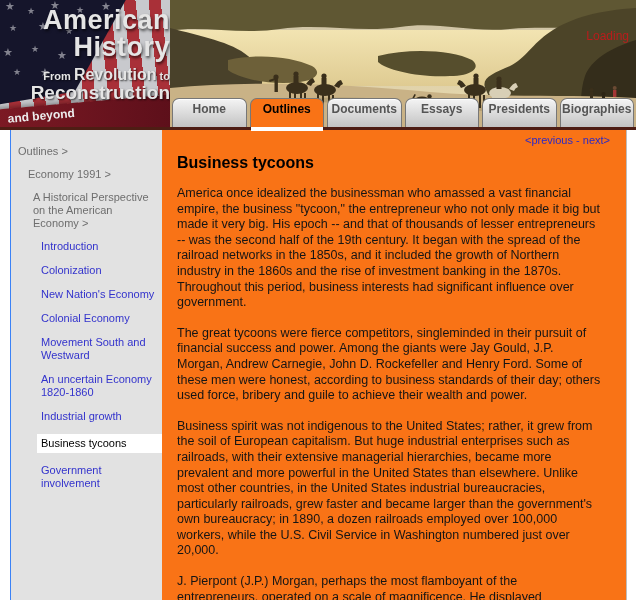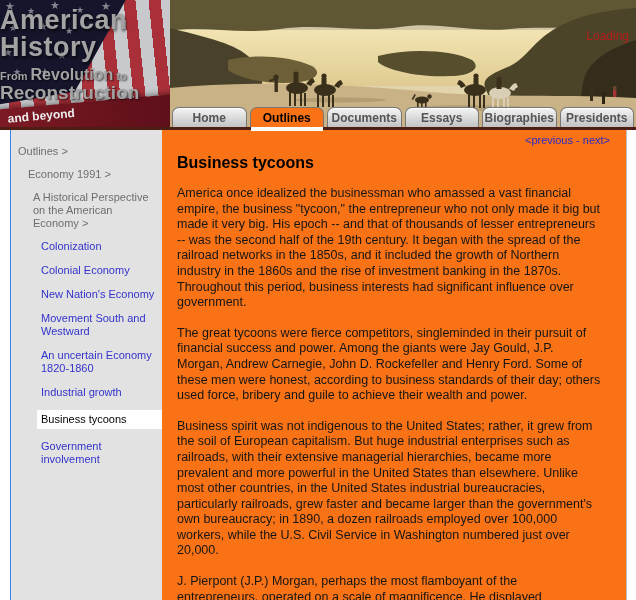--- a/index.html
+++ b/index.html
@@ -17,39 +17,39 @@
            transform:rotate(-16deg);}
   .canton{position:absolute;inset:0;background:#15152b;
           clip-path:polygon(0 0,74% 0,44% 72%,0 82%);}
   .star{position:absolute;color:#83838f;font-size:11px;line-height:1;}
   .star::before{content:"★";}
   .s0{left:5px;top:1px}.s1{left:27px;top:7px;font-size:9px}.s2{left:50px;top:0px}
   .s3{left:76px;top:6px;font-size:9px}.s4{left:101px;top:1px}.s5{left:9px;top:24px;font-size:9px}
   .s6{left:38px;top:21px}.s7{left:65px;top:27px;font-size:9px}.s8{left:3px;top:47px}
   .s9{left:31px;top:45px;font-size:9px}.s10{left:57px;top:50px}.s11{left:13px;top:68px;font-size:9px}
   .s12{left:40px;top:67px}
-  .logo-text{position:absolute;inset:0;z-index:3;color:#a3a3a3;text-align:left;}
+  .logo-text{position:absolute;inset:0;z-index:3;color:#e5e5e5;text-align:right;padding-left:16px;}
   .lt1{font-size:27px;font-weight:bold;line-height:27px;margin-top:7px;letter-spacing:.5px;
        text-shadow:1px 2px 3px rgba(0,0,0,.65);}
   .lt2{font-size:27px;font-weight:bold;line-height:27px;letter-spacing:.5px;
        text-shadow:1px 2px 3px rgba(0,0,0,.65);}
   .lt3{margin-top:5px;font-size:11px;font-weight:bold;text-shadow:1px 1px 2px rgba(0,0,0,.7);}
   .lt3 .big{font-size:16px;}
   .lt4{font-size:19px;font-weight:bold;line-height:18px;text-shadow:1px 1px 2px rgba(0,0,0,.7);}
   .band{position:absolute;left:-8px;right:-8px;bottom:-9px;height:34px;background:linear-gradient(to right,#7d1a24,#5c0f1a);
         transform:rotate(-5deg);z-index:2;box-shadow:0 -2px 5px rgba(0,0,0,.35);}
   .band-text{padding:3px 0 0 16px;font-size:12px;font-weight:bold;color:#ececec;text-align:left;}
 
   
   .painting{position:absolute;left:170px;right:0;top:0;height:127px;z-index:1;}
   .painting svg{display:block;width:100%;height:100%;}
   .loading{position:absolute;top:3px;right:7px;font-size:12px;color:#b91c1c;z-index:6;margin-top:26px;}
 
   
-  .tabs{position:absolute;left:172px;right:2px;bottom:3px;height:20px;display:flex;gap:3px;z-index:6;}
+  .tabs{position:absolute;left:172px;right:2px;bottom:3px;height:29px;display:flex;gap:3px;z-index:6;}
   .tab{flex:1;border:1px solid #777;border-bottom:none;border-radius:7px 7px 0 0;
        background:linear-gradient(#f4f4f4,#c3c3c3);color:#555;font-size:12px;font-weight:bold;
        text-align:center;line-height:20px;box-shadow:inset 0 1px 0 #fff;cursor:pointer;}
   .tab.active{background:#f97316;color:#000;position:relative;box-shadow:none;}
   .tab.active::after{content:"";position:absolute;left:0;right:0;bottom:-4px;height:4px;background:#fff;}
 
   
   .body-row{display:flex;height:470px;}
   .sidebar{margin-left:10px;border-left:1px solid #3b82f6;background:#e2e2e2;width:152px;
            box-sizing:border-box;padding-top:15px;flex:none;}
@@ -193,37 +193,38 @@
       </svg>
     </div>
 
     <div class="loading">Loading</div>
 
     <div class="tabs">
       <div class="tab">Home</div>
       <div class="tab active">Outlines</div>
       <div class="tab">Documents</div>
       <div class="tab">Essays</div>
+      <div class="tab">Presidents</div>
       <div class="tab">Biographies</div>
-      <div class="tab">Presidents</div>
     </div>
 
     <div class="header-border"></div>
   </div>
 
   <div class="body-row">
 
     <div class="sidebar">
       <div class="bc l0">Outlines &gt;</div>
       <div class="bc l1">Economy 1991 &gt;</div>
       <div class="bc l2">A Historical Perspective on the American Economy &gt;</div>
 
+      <div class="slink">Introduction</div>
       <div class="slink">Colonization</div>
+      <div class="slink">New Nation's Economy</div>
       <div class="slink">Colonial Economy</div>
-      <div class="slink">New Nation's Economy</div>
       <div class="slink">Movement South and Westward</div>
       <div class="slink">An uncertain Economy 1820-1860</div>
       <div class="slink">Industrial growth</div>
 
       <div class="scurrent">Business tycoons</div>
 
       <div class="slink">Government involvement</div>
 
     </div>
 

